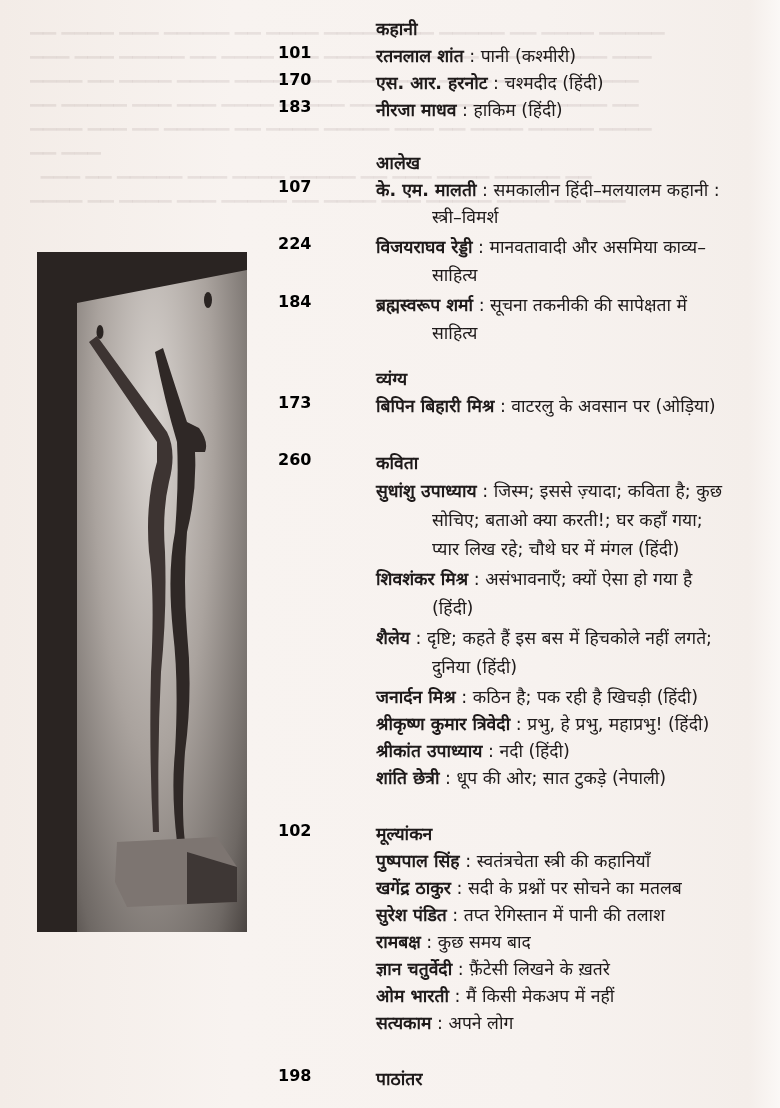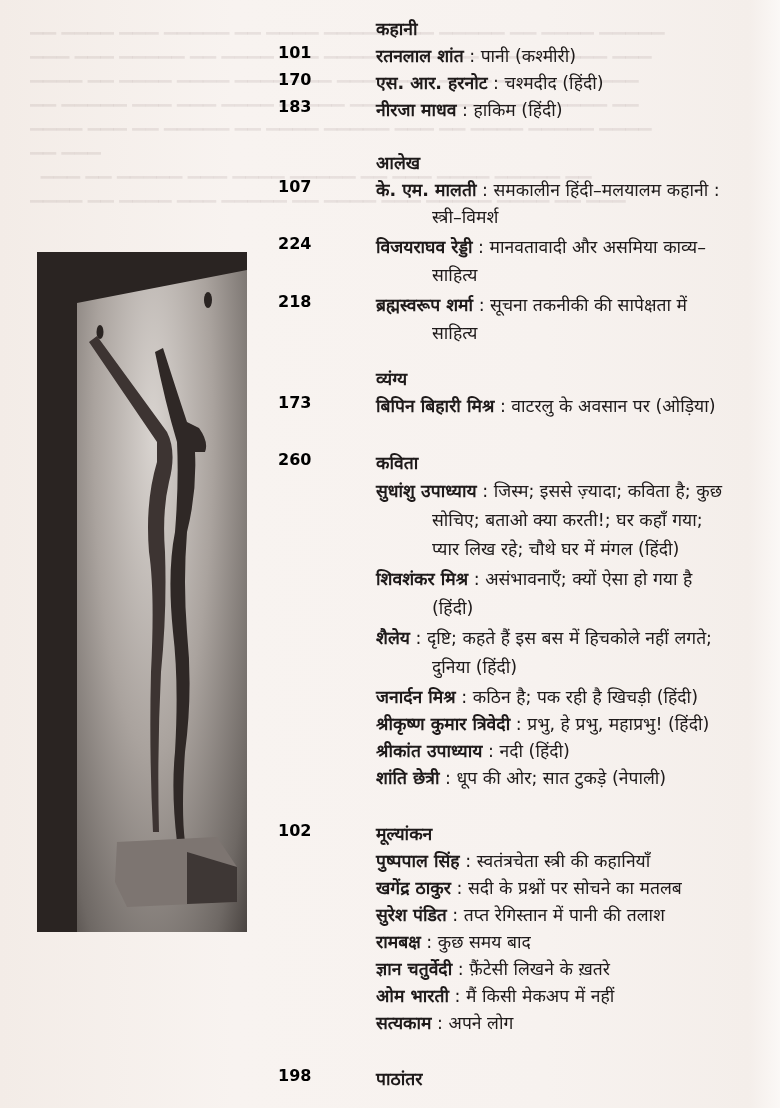--- a/index.html
+++ b/index.html
@@ -96,21 +96,21 @@
     <span class="txt indent">स्त्री–विमर्श</span>
   </div>
   <div class="row" style="top:234px">
     <span class="num">224</span>
     <span class="txt"><b>विजयराघव रेड्डी</b><span> : </span><span>मानवतावादी और असमिया काव्य–</span></span>
   </div>
   <div class="row" style="top:262px">
     <span class="txt indent">साहित्य</span>
   </div>
   <div class="row" style="top:292px">
-    <span class="num">218</span>
+    <span class="num">184</span>
     <span class="txt"><b>ब्रह्मस्वरूप शर्मा</b><span> : </span><span>सूचना तकनीकी की सापेक्षता में</span></span>
   </div>
   <div class="row" style="top:320px">
     <span class="txt indent">साहित्य</span>
   </div>
 
   <div class="row" style="top:366px">
     <span class="txt section">व्यंग्य</span>
   </div>
   <div class="row" style="top:393px">

